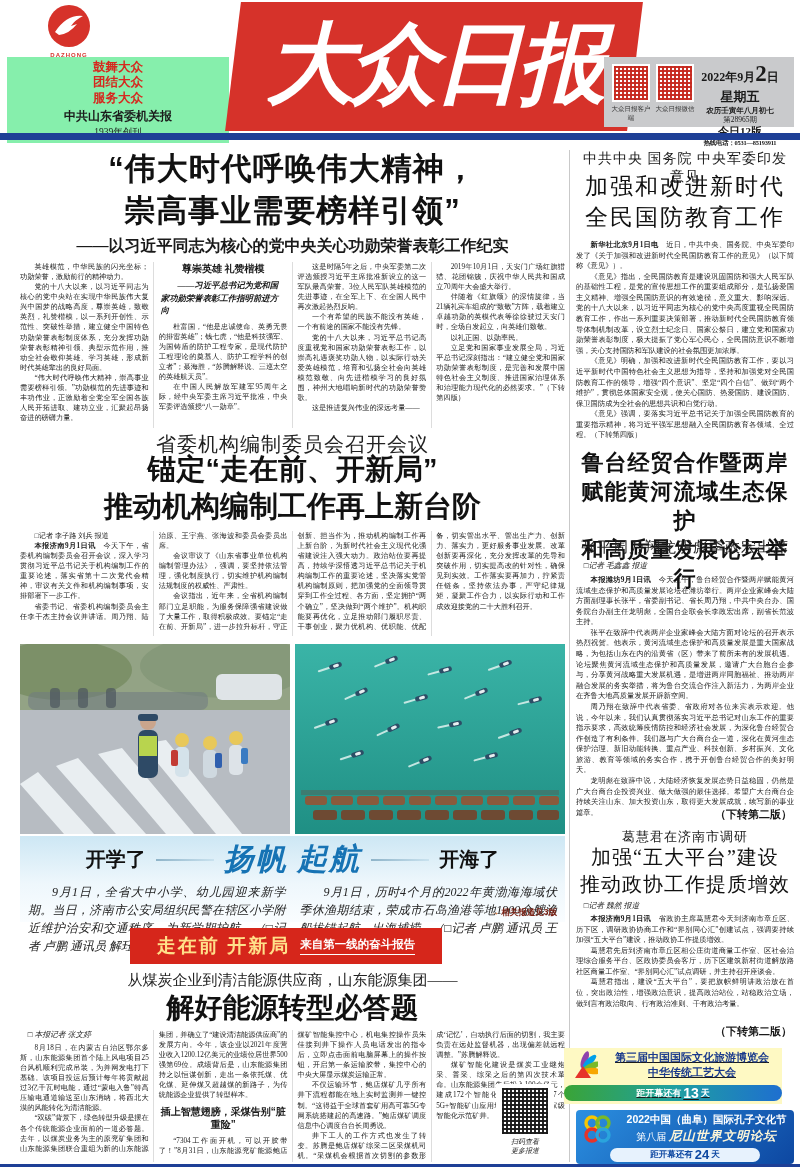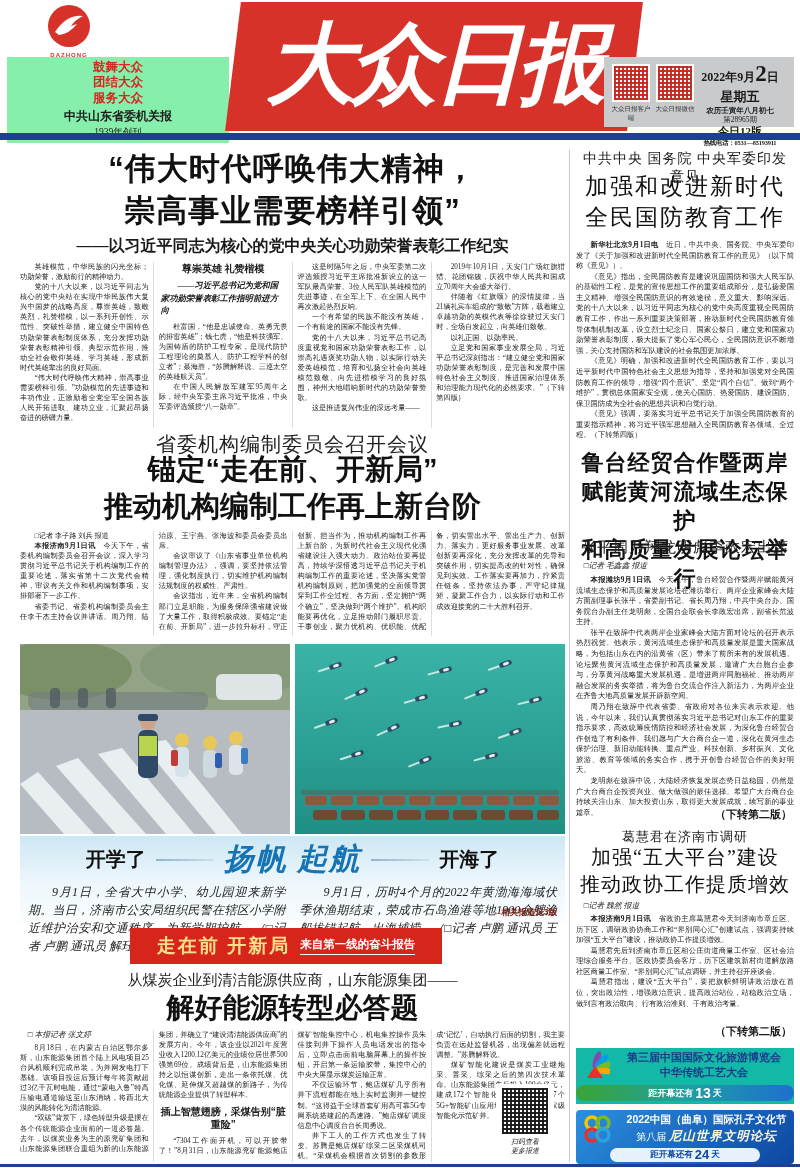--- a/index.html
+++ b/index.html
@@ -87,21 +87,21 @@
   .d-body{top:240px;height:202px;}
   .l-hl{top:448px;font-weight:600;font-size:22px;line-height:29px;letter-spacing:1px;color:#111;}
   .l-sub{top:538px;font-size:15px;letter-spacing:1px;color:#222;}
   .l-byline{top:560px;}
   .l-body{top:575px;height:248px;}
   .g-kicker{top:828px;font-size:13px;letter-spacing:1px;}
   .g-hl{top:844px;font-weight:500;font-size:20px;line-height:27px;letter-spacing:1px;color:#111;}
   .g-byline{top:900px;}
   .g-body{top:914px;height:126px;}
   
-  .banner1{left:576px;top:1048px;width:218px;height:56px;background:#14b8a6;}
+  .banner1{left:564px;top:1048px;width:218px;height:56px;background:#fef9c3;text-decoration:underline;}
   .b1-row{display:flex;align-items:center;gap:4px;}
   .b1-title{flex:1;text-align:center;color:#1a3a8c;font-weight:bold;font-size:11px;line-height:1.35;font-family:"Liberation Sans",sans-serif;}
   .b1-bar{margin-top:3px;height:16px;border-radius:8px;background:linear-gradient(90deg,#3aa436,#1fa0a0 50%,#1e6fd0);
           color:#fff;display:flex;align-items:center;justify-content:center;font-size:9px;font-weight:bold;font-family:"Liberation Sans",sans-serif;}
   .b1-bar b{font-size:14px;margin:0 2px;}
   .banner2{left:576px;top:1110px;width:218px;height:54px;border-radius:4px;
            background:linear-gradient(135deg,#2b8fe0,#0d47a1);display:flex;flex-direction:column;justify-content:center;padding:3px 6px;box-sizing:border-box;}
   .b2-row{display:flex;align-items:center;gap:13px;}
   .b2-text{flex:1;text-align:center;color:#fff;}
   .b2-l1{font-weight:bold;font-size:10.5px;font-family:"Liberation Sans",sans-serif;white-space:nowrap;}

